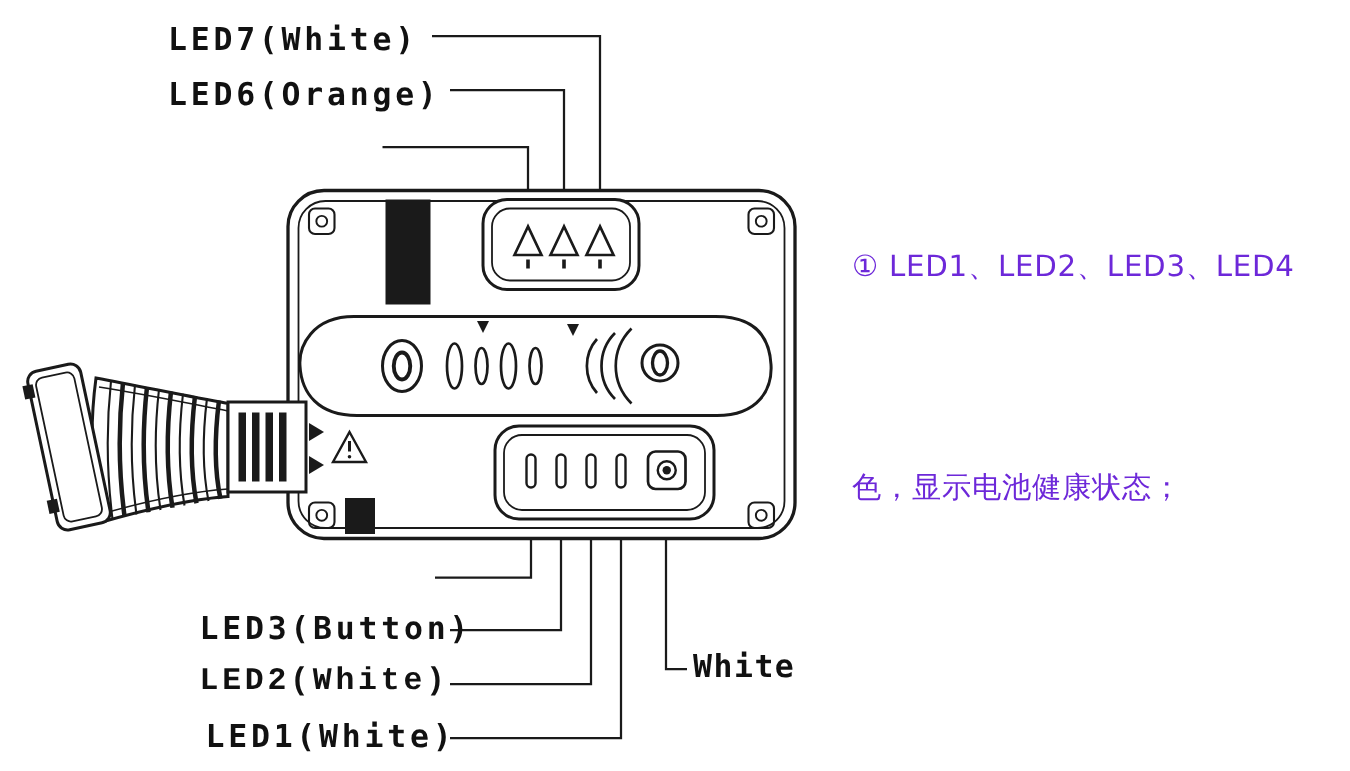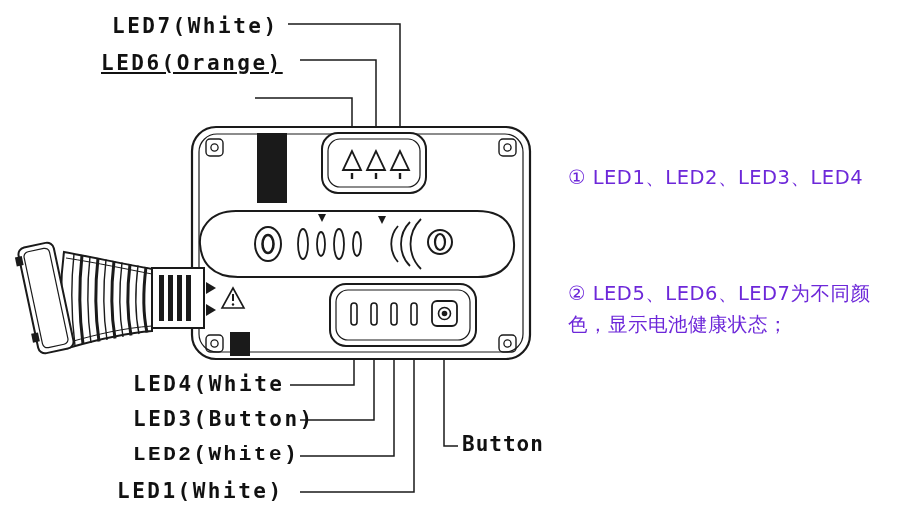--- a/index.html
+++ b/index.html
@@ -14,26 +14,26 @@
   .callout{
     position:absolute;
     font-family:"DejaVu Sans Mono","Liberation Mono",monospace;
     font-size:21px;
     font-weight:bold;
     letter-spacing:2.5px;
     color:#111111;
     white-space:nowrap;
   }
   .lbl-led7{left:112px;top:14px;}
-  .lbl-led6{left:101px;top:51px;text-decoration:underline;}
+  .lbl-led6{left:112px;top:51px;}
   .lbl-led5{left:112px;top:88px;}
   .lbl-led4{left:133px;top:372px;}
   .lbl-led3{left:133px;top:407px;}
   .lbl-led2{left:133px;top:443px;font-family:Liberation Mono, monospace;}
-  .lbl-led1{left:117px;top:479px;}
+  .lbl-led1{left:137px;top:479px;}
   .lbl-button{left:462px;top:432px;letter-spacing:1px;}
   .note{
     position:absolute;
     left:568px;
     width:330px;
     margin:0;
     font-family:"DejaVu Sans","DejaVu Serif","Liberation Serif",sans-serif;
     font-size:19.5px;
     line-height:31px;
     letter-spacing:0.5px;
@@ -176,27 +176,26 @@
       <g>
         <polygon points="233,288 244,308 222,308" fill="#ffffff" stroke="#1a1a1a" stroke-width="1.6"></polygon>
         <line x1="233" y1="294" x2="233" y2="301" stroke="#1a1a1a" stroke-width="2"></line>
         <circle cx="233" cy="304.5" r="1.2" fill="#1a1a1a"></circle>
       </g>
     </g>
   </svg>
 
   <div class="callout lbl-led7">LED7(White)</div>
   <div class="callout lbl-led6">LED6(Orange)</div>
-  <div class="callout lbl-led4">LED4(White</div>
   <div class="callout lbl-led3">LED3(Button)</div>
   <div class="callout lbl-led2">LED2(White)</div>
   <div class="callout lbl-led1">LED1(White)</div>
-  <div class="callout lbl-button">Button</div>
+  <div class="callout lbl-button">White</div>
 
   <p class="note note-1">
     <span>① LED1、LED2、LED3、LED4</span><br>
   </p>
   <p class="note note-2">
-    <span>② LED5、LED6、LED7为不同颜</span><br>
+    <br>
     <span>色，显示电池健康状态；</span>
   </p>
 
 </div>
 
 </body></html>

